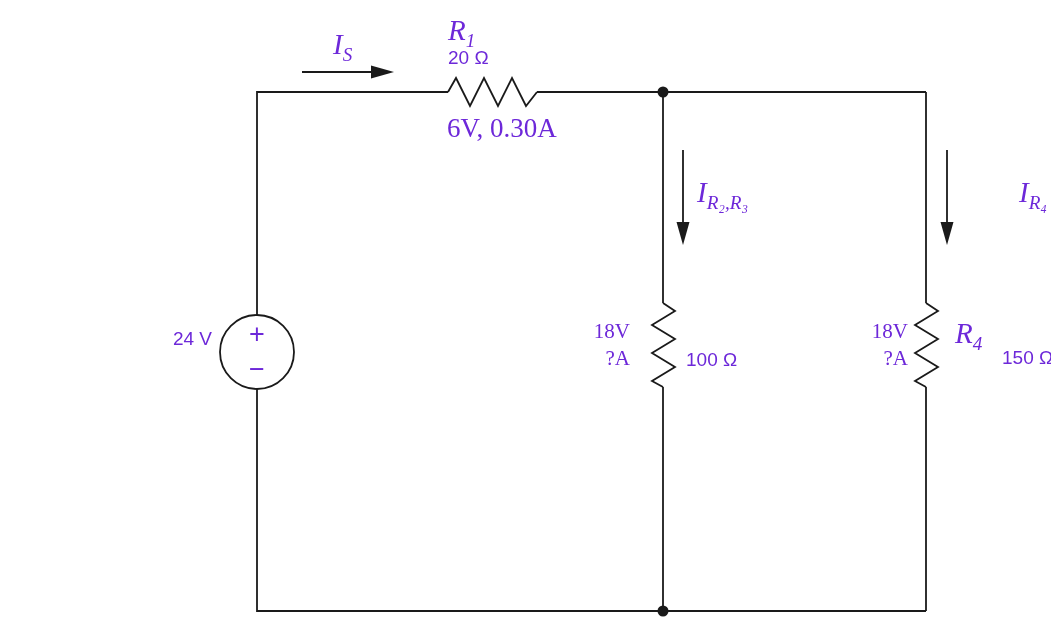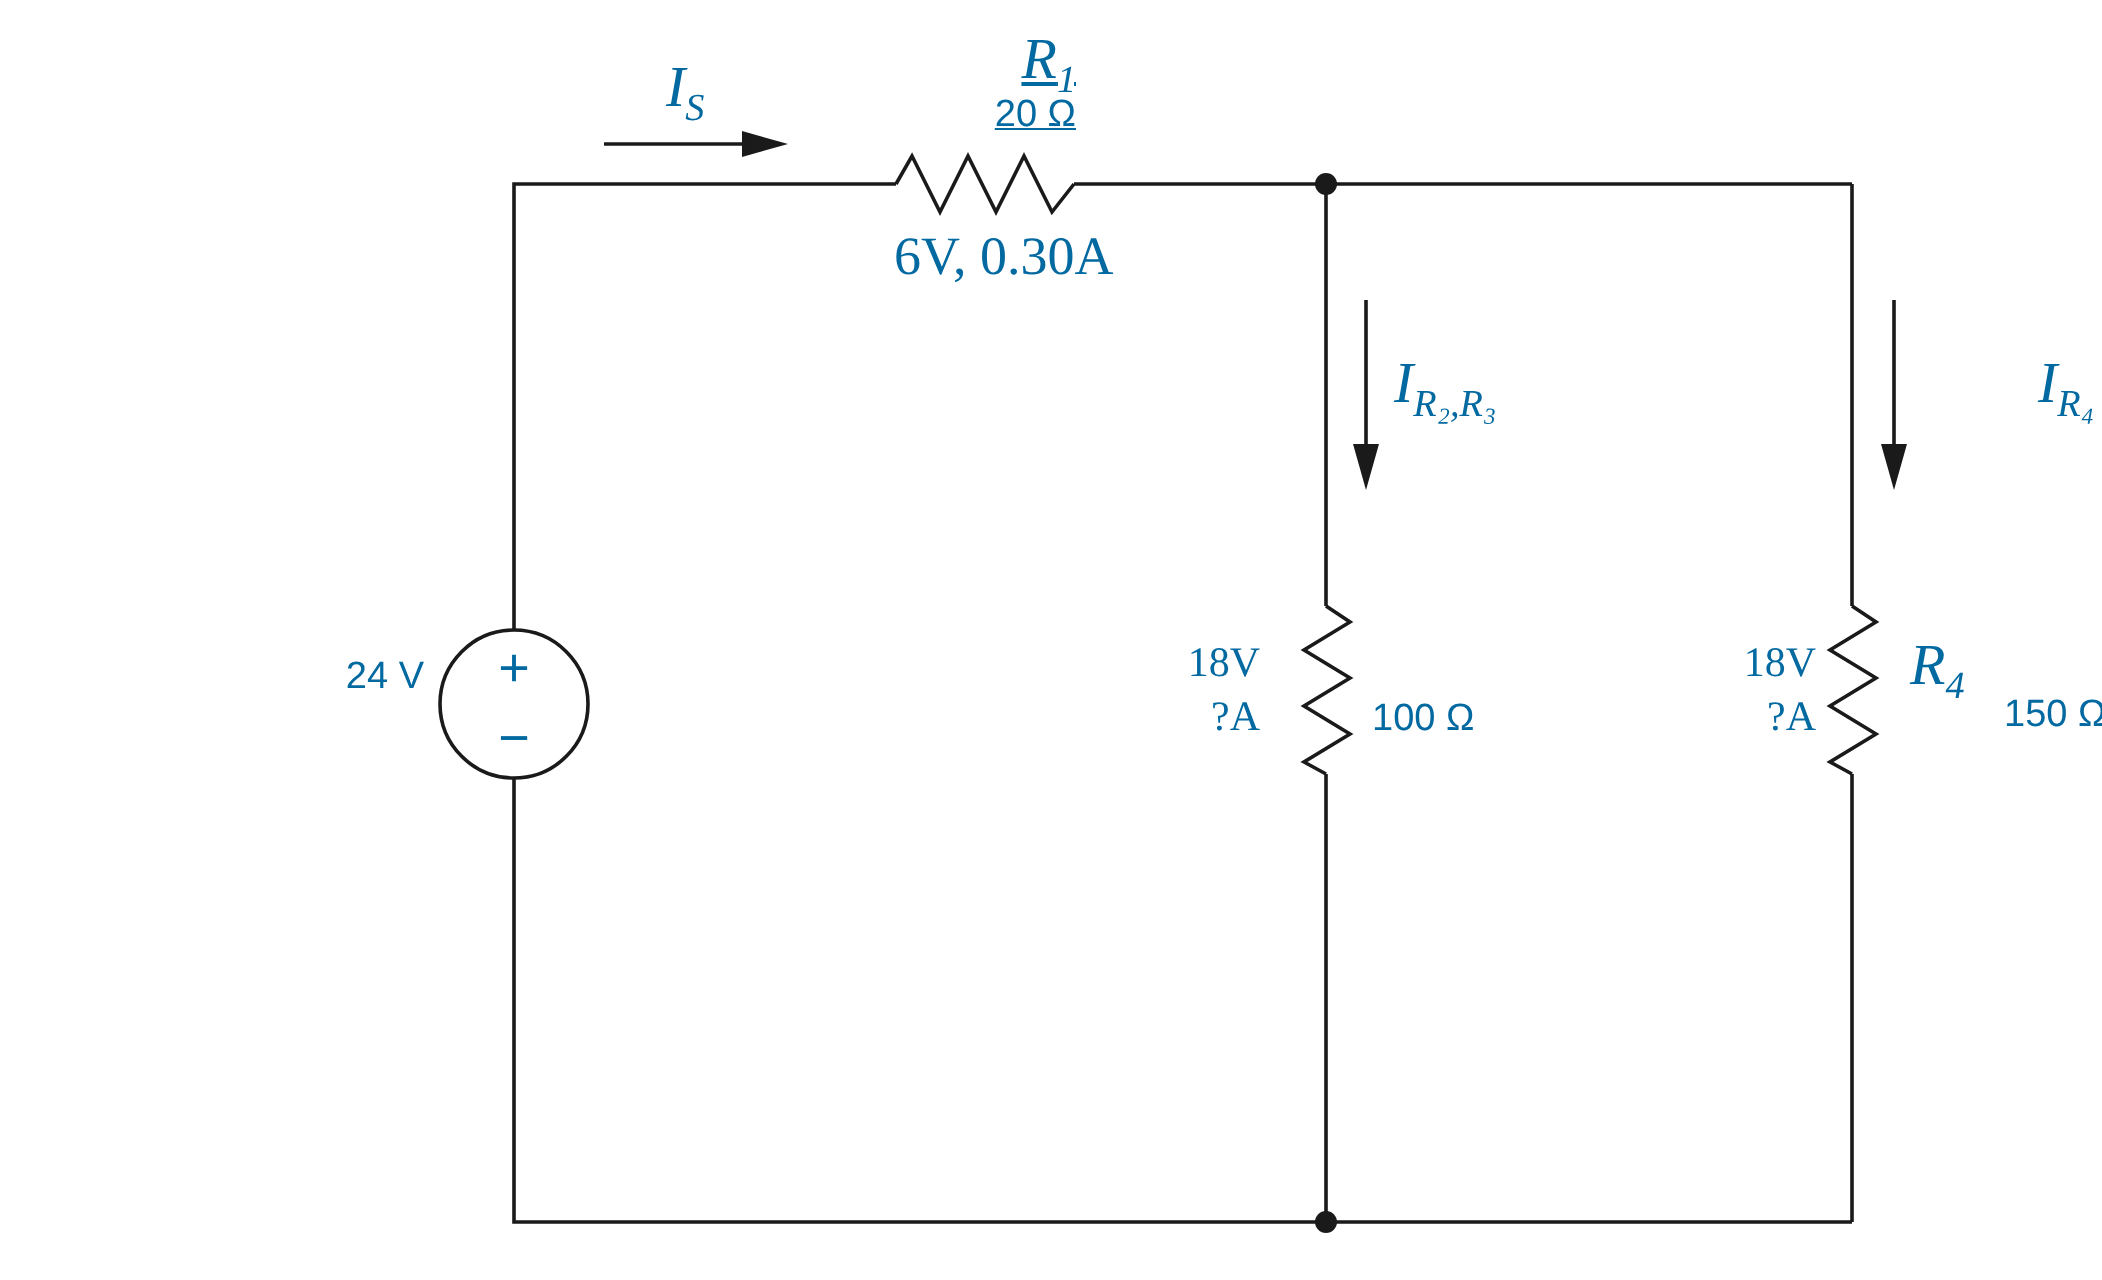--- a/index.html
+++ b/index.html
@@ -1,29 +1,29 @@
 <!DOCTYPE html>
 <html><head>
 <meta charset="utf-8">
 <style>
   * { margin:0; padding:0; box-sizing:border-box; }
   html,body { background:#ffffff; }
   #stage {
     position:relative; width:1051px; height:640px; background:#ffffff;
-    color:#0369a1; overflow:hidden;
+    color:#6d28d9; overflow:hidden;
     font-family:"Liberation Sans", sans-serif;
   }
   #stage svg { position:absolute; left:0; top:0; }
   .lbl { position:absolute; white-space:nowrap; line-height:1.15; }
   .sans { font-family:"Liberation Sans","DejaVu Sans",sans-serif; font-size:19px; }
   .mono { font-family:Liberation Serif, serif; }
   .math { font-family:"Liberation Serif","DejaVu Serif",serif; font-style:italic; font-size:29px; }
   .math sub { font-size:66%; line-height:0; }
   .right { text-align:right; }
-  .center { text-align:right;text-decoration:underline; }
+  .center { text-align:left; }
   .vblock { line-height:27px; font-size:21px; }
   .sign { width:30px; height:28px; text-align:center; line-height:28px;
           font-size:27px; font-family:"Liberation Sans",sans-serif; }
 </style>
 </head>
 <body>
 
 <div id="stage">
 
   <svg width="1051" height="640" viewBox="0 0 1051 640">

